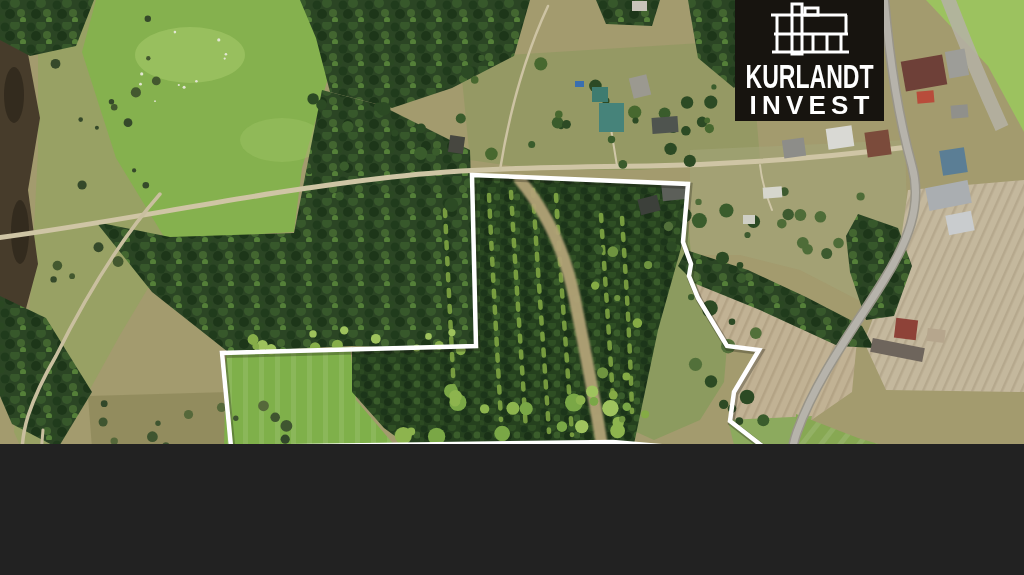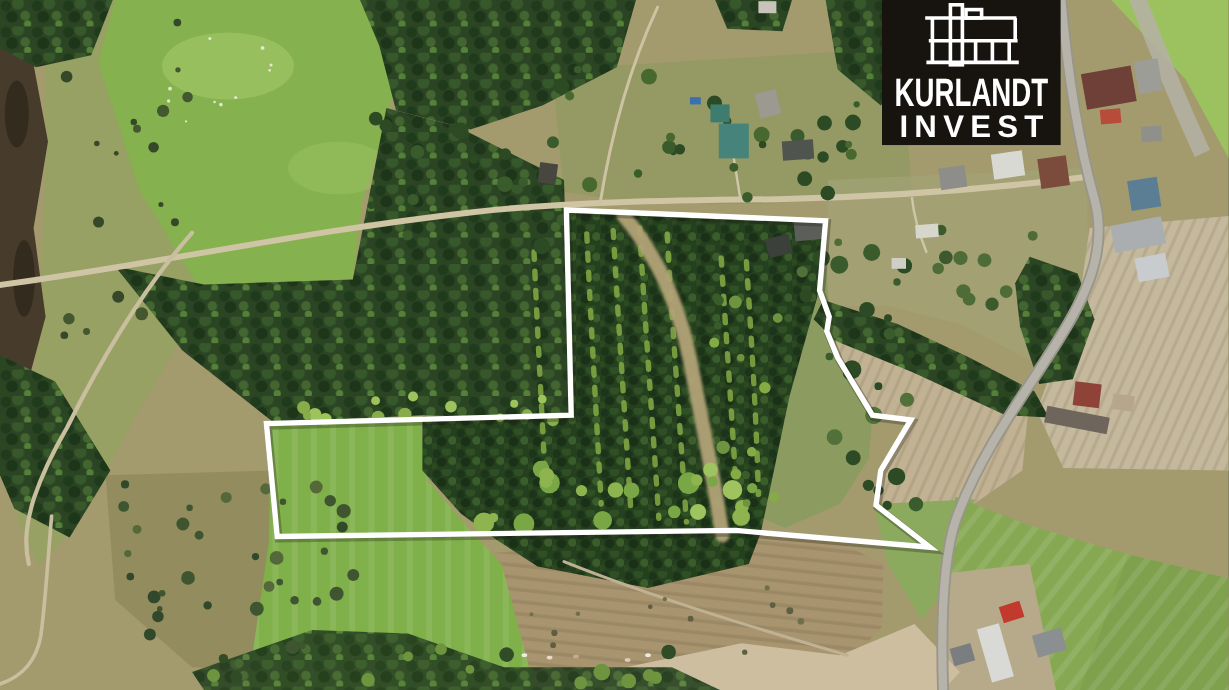--- a/index.html
+++ b/index.html
@@ -1,16 +1,16 @@
 <!DOCTYPE html>
 <html><head>
 <meta charset="utf-8">
 <style>
   html,body{margin:0;padding:0;background:#222;}
-  .stage{position:relative;width:1024px;height:575px;overflow:hidden;font-family:"Liberation Sans",sans-serif;background:#a39b6e;}
+  .stage{position:relative;width:1024px;height:444px;overflow:hidden;font-family:"Liberation Sans",sans-serif;background:#a39b6e;}
   .stage svg.scene{position:absolute;left:0;top:0;}
   .logo{position:absolute;left:735px;top:0;width:149px;height:121px;}
   text.brand1{font-family:"Liberation Sans",sans-serif;font-weight:700;font-size:33px;}
   text.brand2{font-family:"Liberation Sans",sans-serif;font-weight:700;font-size:26px;}
 </style>
 </head>
 <body>
 
 <div class="stage">
 <svg class="scene" width="1024" height="575" viewBox="0 0 1024 575">

